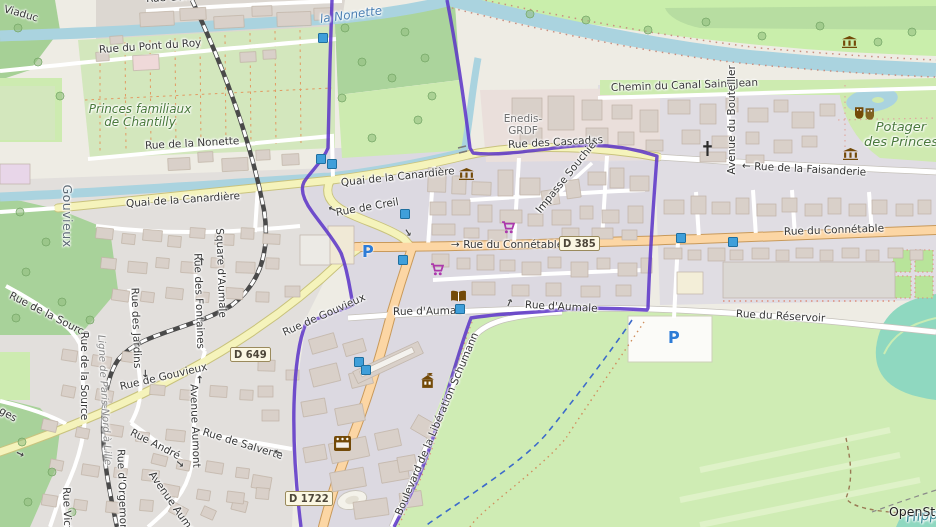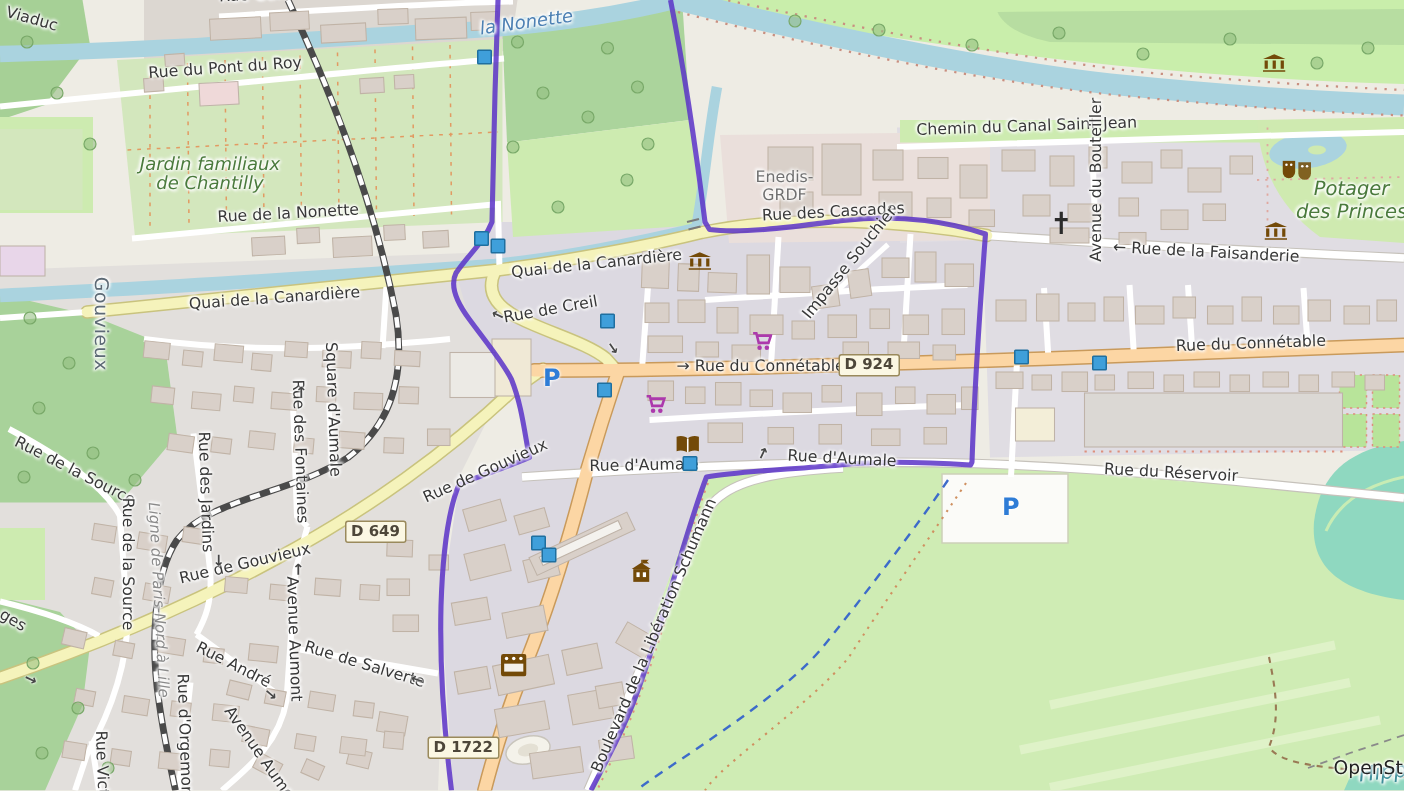--- a/index.html
+++ b/index.html
@@ -399,38 +399,38 @@
 
   <g stroke="#7a7a7a" stroke-width="1.5">
     <line x1="458" y1="148" x2="466" y2="146"></line>
         <line x1="459" y1="153" x2="467" y2="151"></line>
   </g>
 </svg>
 
   <div class="lbl" style="left:4px;top:3px;transform:rotate(16deg)">Viaduc</div>
   <div class="lbl" style="left:146px;top:-7px;transform:rotate(-3deg)">Rue Gan</div>
   <div class="lbl" style="left:99px;top:44px;transform:rotate(-4deg)">Rue du Pont du Roy</div>
-  <div class="lbl glbl it c" style="left:88px;top:103px;width:104px;font-size:12px">Jardin familiaux
+  <div class="lbl glbl it c" style="left:88px;top:103px;width:104px;font-size:12px">Princes familiaux
 de Chantilly</div>
   <div class="lbl" style="left:145px;top:140px;transform:rotate(-3deg)">Rue de la Nonette</div>
   <div class="lbl wlbl" style="left:320px;top:13px;transform:rotate(-8deg)">la Nonette</div>
   <div class="lbl" style="left:611px;top:82px;transform:rotate(-2deg)">Chemin du Canal Saint-Jean</div>
   <div class="lbl c" style="left:676px;top:114px;width:112px;transform:translate(0,0) rotate(-90deg)">Avenue du Bouteiller</div>
   <div class="lbl glbl it c" style="left:855px;top:120px;width:92px;font-size:13px">Potager
 des Princes</div>
   <div class="lbl" style="left:742px;top:160px;transform:rotate(3deg)">← Rue de la Faisanderie</div>
   <div class="lbl c" style="left:493px;top:113px;width:60px;color:#707070">Enedis-
 GRDF</div>
   <div class="lbl" style="left:508px;top:139px;transform:rotate(-3deg)">Rue des Cascades</div>
   <div class="lbl" style="left:538px;top:206px;transform:rotate(-51deg)">Impasse Souchier</div>
   <div class="lbl" style="left:126px;top:198px;transform:rotate(-4deg)">Quai de la Canardière</div>
   <div class="lbl" style="left:341px;top:177px;transform:rotate(-6deg)">Quai de la Canardière</div>
   <div class="lbl" style="left:336px;top:207px;transform:rotate(-10deg)">Rue de Creil</div>
   <div class="lbl" style="left:451px;top:239px">→ Rue du Connétable</div>
-  <div class="shield" style="left:559px;top:236px">D 924</div>
+  <div class="shield" style="left:559px;top:236px">D 385</div>
   <div class="lbl" style="left:784px;top:226px;transform:rotate(-2deg)">Rue du Connétable</div>
   <div class="lbl" style="left:736px;top:308px;transform:rotate(3deg)">Rue du Réservoir</div>
   <div class="lbl" style="left:393px;top:306px;transform:rotate(-1deg)">Rue d'Aumale</div>
   <div class="lbl" style="left:525px;top:299px;transform:rotate(3deg)">Rue d'Aumale</div>
   <div class="lbl c" style="left:437px;top:424px;transform:translate(-50%,-50%) rotate(-67deg);white-space:nowrap">Boulevard de la Libération Schumann</div>
   <div class="lbl c" style="left:324px;top:315px;transform:translate(-50%,-50%) rotate(-24deg);white-space:nowrap">Rue de Gouvieux</div>
   <div class="lbl" style="left:120px;top:381px;transform:rotate(-13deg)">Rue de Gouvieux</div>
   <div class="shield" style="left:230px;top:347px">D 649</div>
   <div class="shield" style="left:285px;top:491px">D 1722</div>
   <div class="lbl" style="left:10px;top:289px;transform:rotate(27deg)">Rue de la Source</div>

